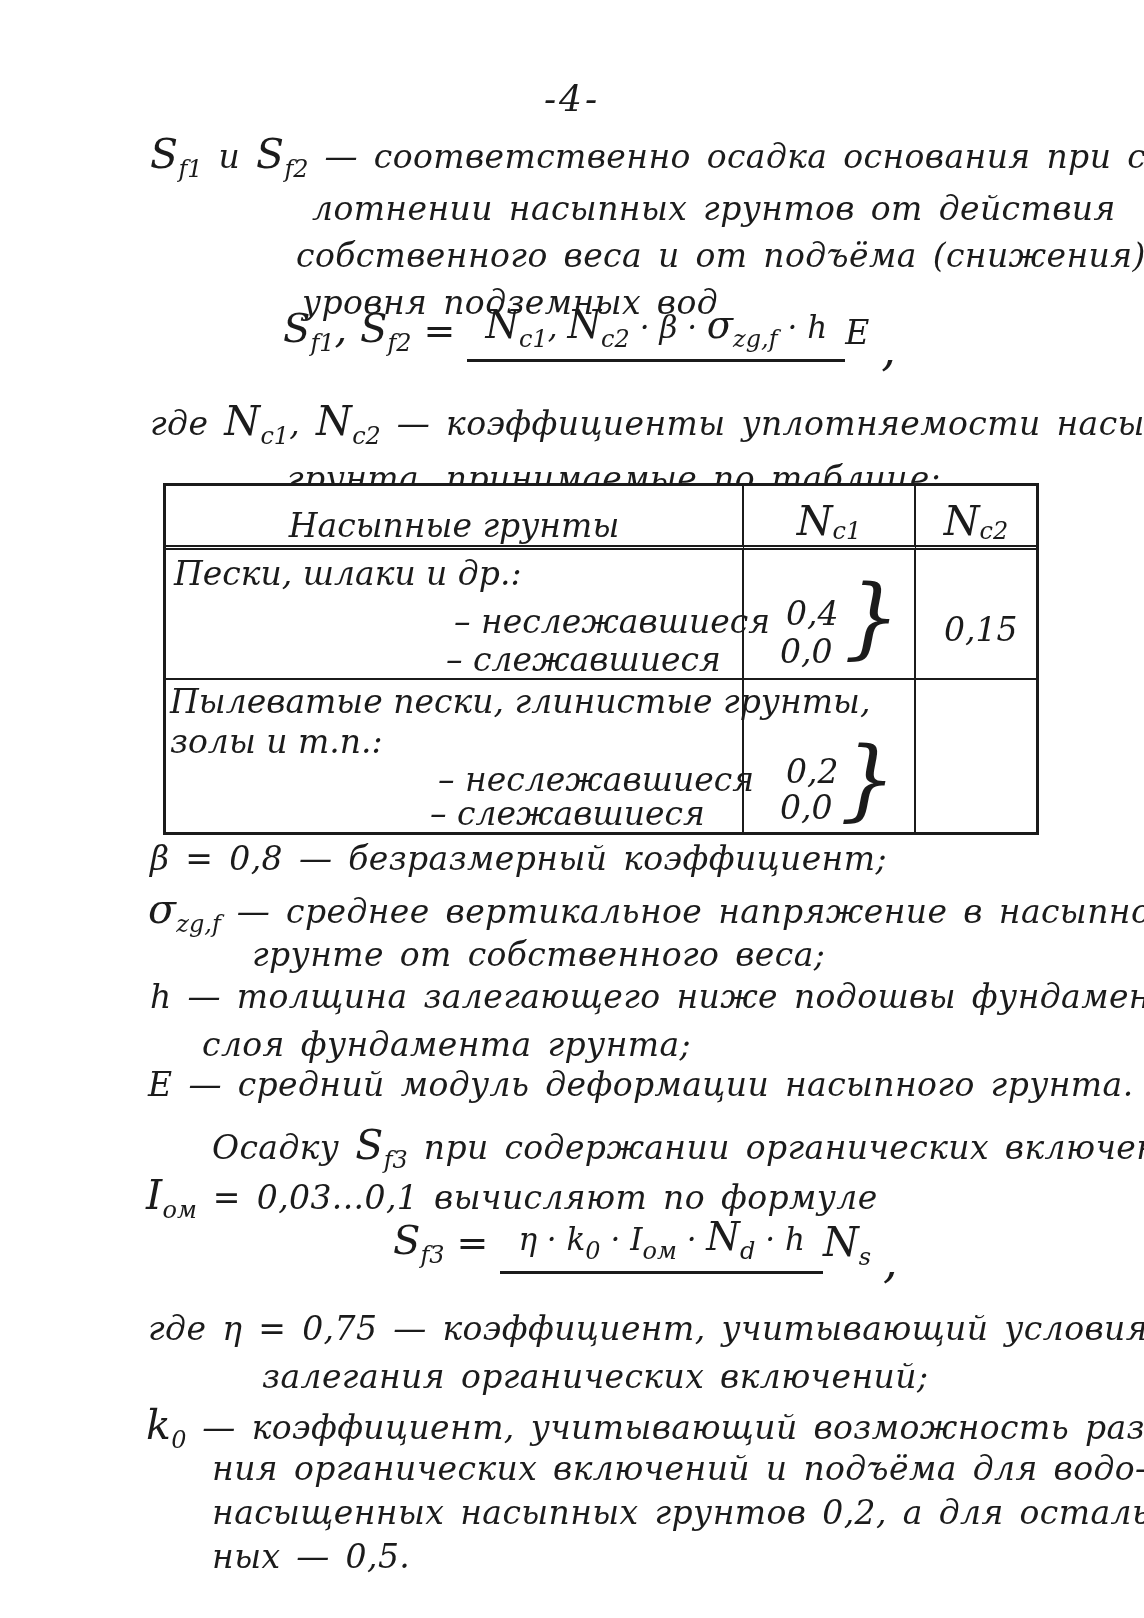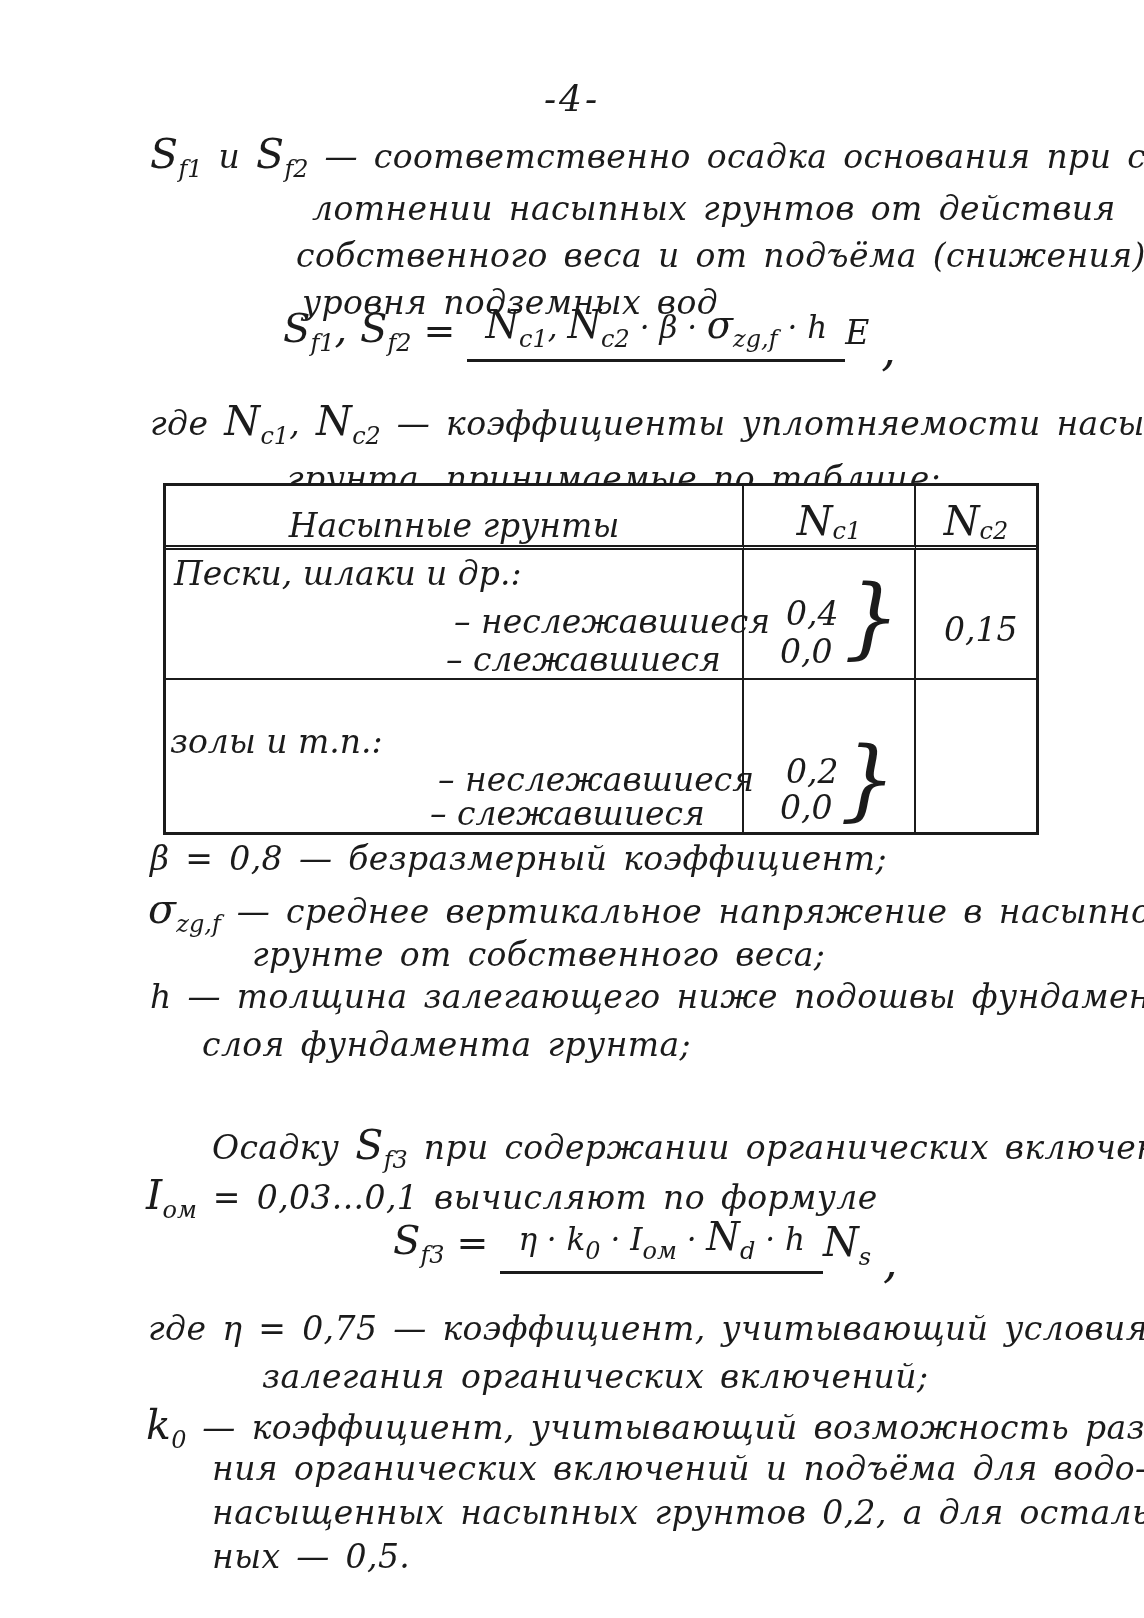--- a/index.html
+++ b/index.html
@@ -82,20 +82,21 @@
     <div class="cell">
       <span class="pos" style="left:42px;top:44px;">0,4</span>
       <span class="pos" style="left:36px;top:82px;">0,0</span>
       <span class="brace" style="right:14px;top:24px;">}</span>
     </div>
     <div class="cell cl">
       <span class="pos" style="left:28px;top:60px;">0,15</span>
     </div>
 
     <div class="cell cb">
+      <span class="pos" style="left:4px;top:2px;">Пылеватые пески, глинистые грунты,</span>
       <span class="pos" style="left:4px;top:42px;">золы и т.п.:</span>
       <span class="pos" style="left:272px;top:80px;">– неслежавшиеся</span>
       <span class="pos" style="left:264px;top:114px;">– слежавшиеся</span>
     </div>
     <div class="cell cb">
       <span class="pos" style="left:42px;top:72px;">0,2</span>
       <span class="pos" style="left:36px;top:108px;">0,0</span>
       <span class="brace" style="right:18px;top:56px;">}</span>
     </div>
   </div>
@@ -103,20 +104,21 @@
   <div class="ln" style="left:150px;top:840px;">β = 0,8 — безразмерный коэффициент;</div>
 
   <div class="ln" style="left:148px;top:886px;">
     <span class="sym">σ</span><span class="sb">zg,f</span><span> — </span><span>среднее вертикальное напряжение в насыпном</span>
   </div>
   <div class="ln" style="left:252px;top:936px;">грунте от собственного веса;</div>
 
   <div class="ln" style="left:150px;top:978px;">h — толщина залегающего ниже подошвы фундамента</div>
   <div class="ln" style="left:202px;top:1026px;">слоя фундамента грунта;</div>
 
+  <div class="ln" style="left:148px;top:1066px;">E — средний модуль деформации насыпного грунта.</div>
 
   <div class="ln" style="left:212px;top:1122px;">
     <span>Осадку </span><span class="sym">S</span><span class="sb">f3</span><span> при содержании органических включений</span>
   </div>
   <div class="ln" style="left:146px;top:1172px;">
     <span class="sym">I</span><span class="sb">ом</span><span> = 0,03...0,1 вычисляют по формуле</span>
   </div>
 
   <div class="formula" style="left:393px;top:1212px;">
     <span class="lhs">

